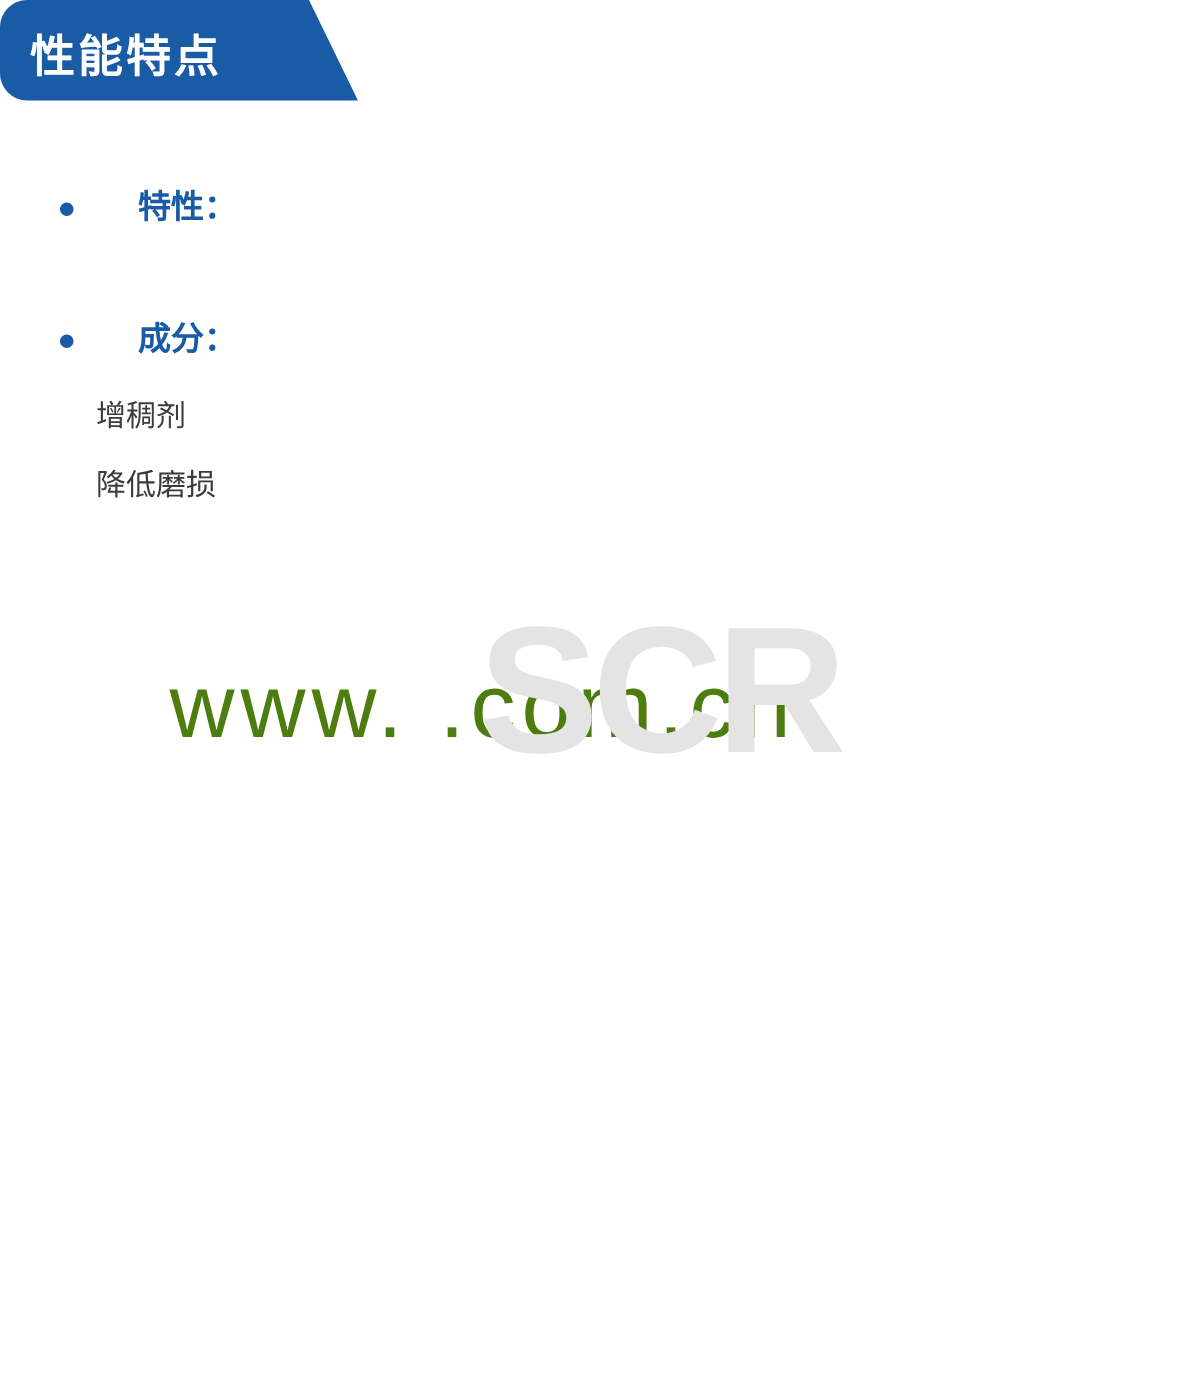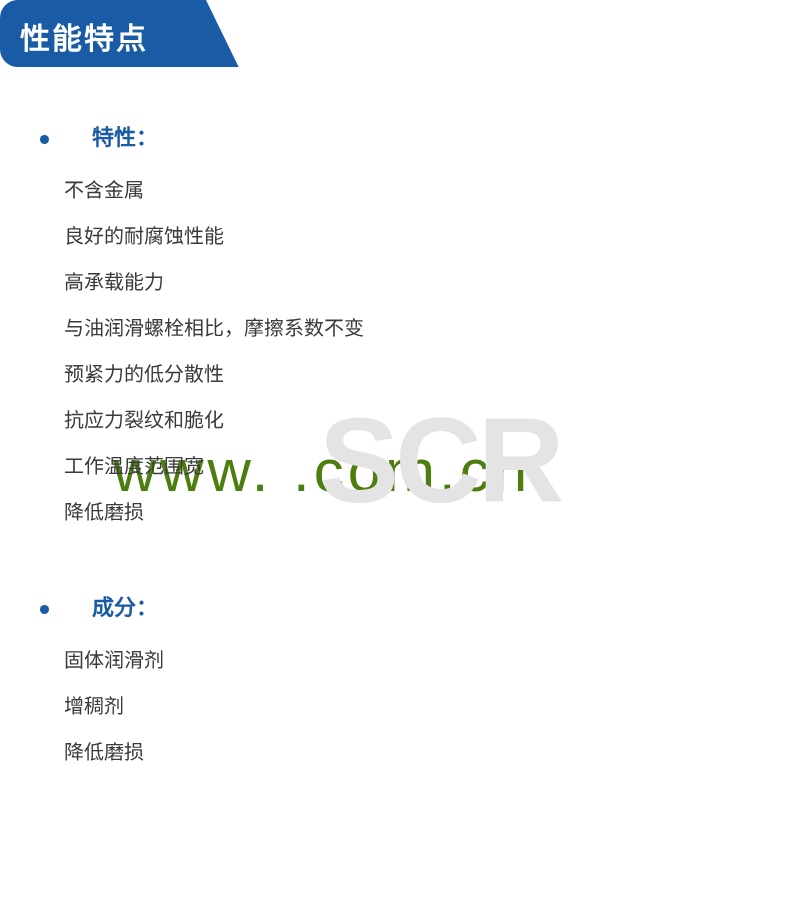--- a/index.html
+++ b/index.html
@@ -156,37 +156,26 @@
   <div class="header-title">性能特点</div>
 </div>
 
 <div class="content">
 
   <div class="section">
     <div class="section-heading">
       <span class="bullet"></span>
       <span>特性：</span>
     </div>
-    <ul class="item-list">
-      <li class="item">不含金属</li>
-      <li class="item">良好的耐腐蚀性能</li>
-      <li class="item">高承载能力</li>
-      <li class="item">与油润滑螺栓相比，摩擦系数不变</li>
-      <li class="item">预紧力的低分散性</li>
-      <li class="item">抗应力裂纹和脆化</li>
-      <li class="item">工作温度范围宽</li>
-      <li class="item">降低磨损</li>
-    </ul>
   </div>
 
   <div class="section">
     <div class="section-heading">
       <span class="bullet"></span>
       <span>成分：</span>
     </div>
     <ul class="item-list">
-      <li class="item">固体润滑剂</li>
       <li class="item">增稠剂</li>
       <li class="item">降低磨损</li>
     </ul>
   </div>
 
 </div>
 
 </body></html>

